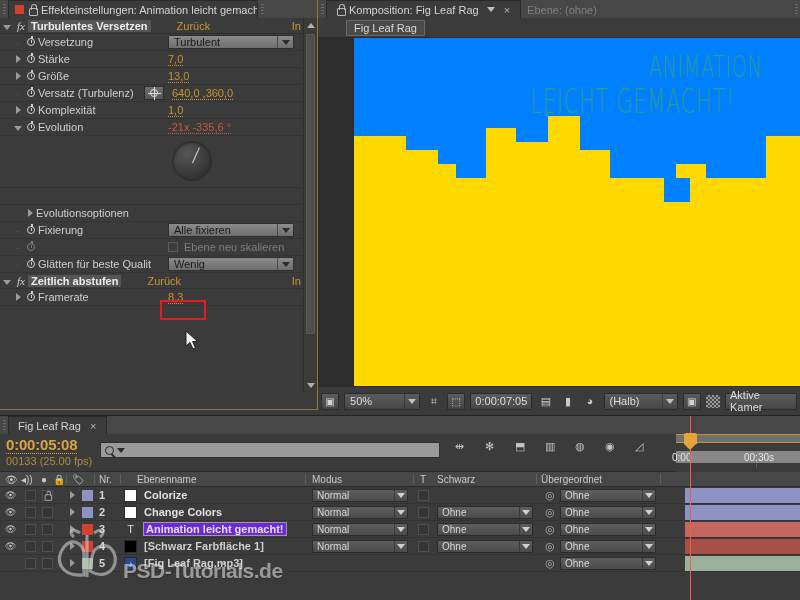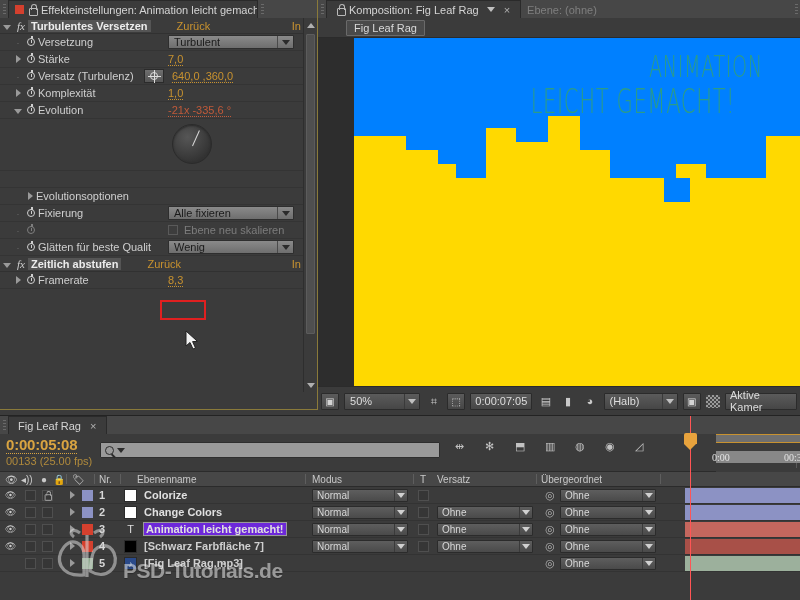--- a/index.html
+++ b/index.html
@@ -183,21 +183,21 @@
   #tc-sub { color:#b08a3c; font-size:11px; margin-top:1px; }
   #tl-search { position:absolute; left:100px; top:8px; width:340px; height:16px;
       background:#9a9a9a; border:1px solid #2e2e2e; display:flex; align-items:center;
       padding-left:4px; border-radius:1px; }
   .mag { width:9px; height:9px; border:1.5px solid #2c2c2c; border-radius:50%; position:relative; }
   .mag::after{content:"";position:absolute;right:-3px;bottom:-3px;width:5px;height:1.5px;
       background:#2c2c2c;transform:rotate(45deg);}
   #tl-switches { position:absolute; left:455px; top:6px; display:flex; gap:14px; align-items:center; }
   .sw-ico { width:16px; height:16px; color:#c2c2c2; }
 
-  #tl-ruler { position:absolute; left:716px; top:0; right:0; height:38px; background:#3b3b3b;font-family:Liberation Serif, serif; }
+  #tl-ruler { position:absolute; left:676px; top:0; right:0; height:38px; background:#3b3b3b; }
   #ruler-bar { position:absolute; left:0; top:17px; right:0; height:12px; background:#888; }
   .ruler-lbl { position:absolute; color:#e3e3e3; font-size:10px; top:18px; }
   .ruler-tick { position:absolute; width:1px; height:5px; background:#5a5a5a; top:29px; }
   #wa-bar { position:absolute; left:0; top:0; right:0; height:9px; background:#6f6f6f;
       border-top:1px solid #c8922f; border-bottom:1px solid #c8922f; }
 
   #tl-colhead { height:15px; background:#474747; display:flex; align-items:center;
       border-bottom:1px solid #2b2b2b; position:relative; font-size:10px; color:#c9c9c9; }
   .colh { position:absolute; }
   .vsep { position:absolute; width:1px; top:2px; bottom:2px; background:#5e5e5e; }
@@ -283,20 +283,26 @@
           </span>
         </div>
 
         <div class="prow">
           <span class="twirl"><i class="tri-r"></i></span>
           <span class="stopwatch"><i class="sw"></i></span>
           <span class="plabel">Stärke</span>
           <span class="pval">7,0</span>
         </div>
 
+        <div class="prow">
+          <span class="twirl"><i class="tri-r"></i></span>
+          <span class="stopwatch"><i class="sw"></i></span>
+          <span class="plabel">Größe</span>
+          <span class="pval">13,0</span>
+        </div>
 
         <div class="prow">
           <span class="twirl"><span class="dash">·</span></span>
           <span class="stopwatch"><i class="sw"></i></span>
           <span class="plabel">Versatz (Turbulenz)</span>
           <span class="xy-btn">
               <span class="c"></span>
             </span>
           <span class="pval" style="left:172px;">640,0 ,360,0</span>
         </div>
@@ -512,21 +518,21 @@
       <span class="vsep" style="left:66px;"></span>
       <span class="colh" style="left:72px;">🏷</span>
       <span class="vsep" style="left:94px;"></span>
       <span class="colh" style="left:99px;">Nr.</span>
       <span class="vsep" style="left:120px;"></span>
       <span class="colh" style="left:137px;">Ebenenname</span>
       <span class="vsep" style="left:305px;"></span>
       <span class="colh" style="left:312px;">Modus</span>
       <span class="vsep" style="left:413px;"></span>
       <span class="colh" style="left:420px;">T</span>
-      <span class="colh" style="left:437px;">Versatz</span>
+      <span class="colh" style="left:437px;">Schwarz</span>
       <span class="vsep" style="left:536px;"></span>
       <span class="colh" style="left:541px;">Übergeordnet</span>
       <span class="vsep" style="left:660px;"></span>
     </div>
 
     <div class="lrow">
       <span class="eye">👁</span>
       <span class="tgl-box" style="left:25px;"></span>
       <span class="lock-box" style="left:42px;">
           <i class="lock-ico" style="transform:scale(.8)"></i>
@@ -618,21 +624,21 @@
     </div>
 
     <div class="lrow">
       <span class="eye">👁</span>
       <span class="tgl-box" style="left:25px;"></span>
       <span class="tgl-box" style="left:42px;"></span>
       <span class="l-tri"><i class="tri-r"></i></span>
       <span class="lcolor" style="background:#d4402e;"></span>
       <span class="lnum">4</span>
       <span class="lthumb" style="background:#000000;"></span>
-      <span class="lname brk">[Schwarz Farbfläche 7]</span>
+      <span class="lname brk">[Schwarz Farbfläche 1]</span>
       <span class="mini-combo" style="left:312px;width:96px;">
         <span>Normal</span>
         <span class="ar">
             <i class="tri-down" style="border-top-color:#d0d0d0;"></i>
           </span>
       </span>
       <span class="tgl-sq" style="left:418px;"></span>
       <span class="mini-combo" style="left:437px;width:96px;">
         <span>Ohne</span>
         <span class="ar">

